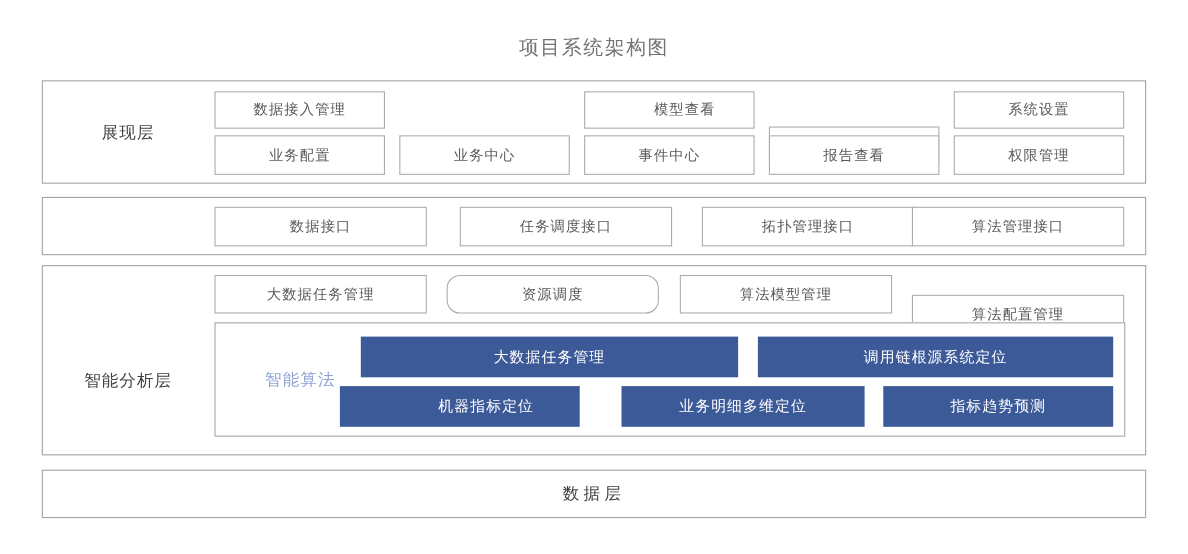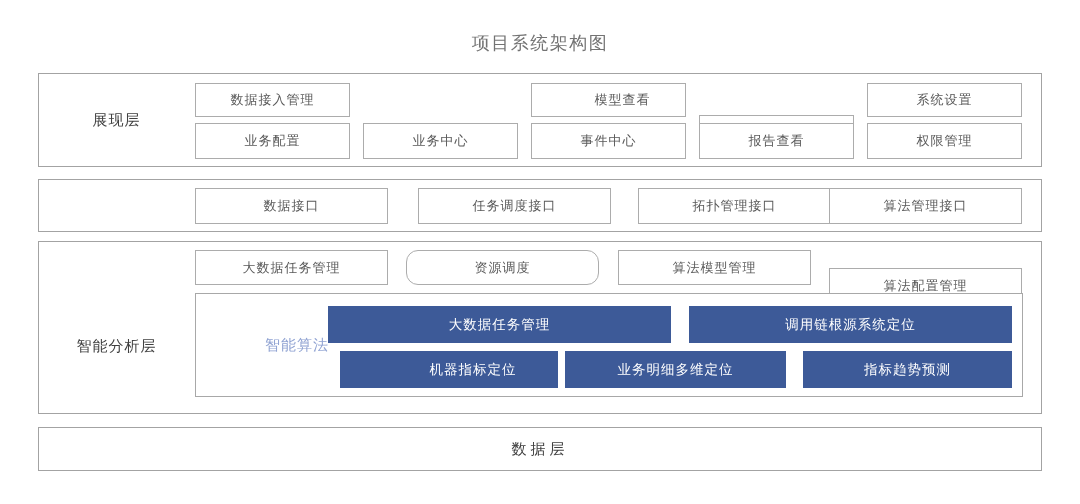--- a/index.html
+++ b/index.html
@@ -31,21 +31,21 @@
     font-size:13.5px;color:#ffffff;letter-spacing:1px;white-space:nowrap;
     box-sizing:border-box;
   }
   .algo-container{
     position:absolute;left:195px;top:293px;width:828px;height:104px;
     border:1px solid #a8a8a8;background:#ffffff;box-sizing:border-box;
   }
   .algo-label{
     position:absolute;left:197px;top:293px;width:152px;height:104px;
     display:flex;align-items:center;justify-content:center;
-    font-size:15px;color:var(--algoLabel,#8fa2d2);letter-spacing:1px;margin-left:24px;
+    font-size:15px;color:var(--algoLabel,#8fa2d2);letter-spacing:1px;
   }
   .data-layer-label{
     position:absolute;left:0;top:0;width:100%;height:100%;
     display:flex;align-items:center;justify-content:center;
     font-size:15px;color:#404040;letter-spacing:4px;
   }
 </style>
 </head>
 <body>
 
@@ -81,21 +81,21 @@
   <div class="cell" style="left:406px;top:250px;width:193px;height:35px;border-radius:12px;">资源调度</div>
   <div class="cell" style="left:618px;top:250px;width:193px;height:35px;">算法模型管理</div>
   <div class="cell" style="left:829px;top:268px;width:193px;height:35px;">算法配置管理</div>
 
   <div class="algo-container"></div>
   <div class="algo-label">智能算法</div>
 
   <div class="blue-cell" style="left:328px;top:306px;width:343px;height:37px;">大数据任务管理</div>
   <div class="blue-cell" style="left:689px;top:306px;width:323px;height:37px;">调用链根源系统定位</div>
 
-  <div class="blue-cell" style="left:340px;top:351px;width:218px;height:37px;padding-left:48px;">机器指标定位</div>
+  <div class="blue-cell" style="left:309px;top:351px;width:218px;height:37px;padding-left:48px;">机器指标定位</div>
   <div class="blue-cell" style="left:565px;top:351px;width:221px;height:37px;">业务明细多维定位</div>
   <div class="blue-cell" style="left:803px;top:351px;width:209px;height:37px;">指标趋势预测</div>
 
   <div class="layer" style="top:427px;height:44px;">
     <div class="data-layer-label">数据层</div>
   </div>
 
 </div>
 
 </body></html>

